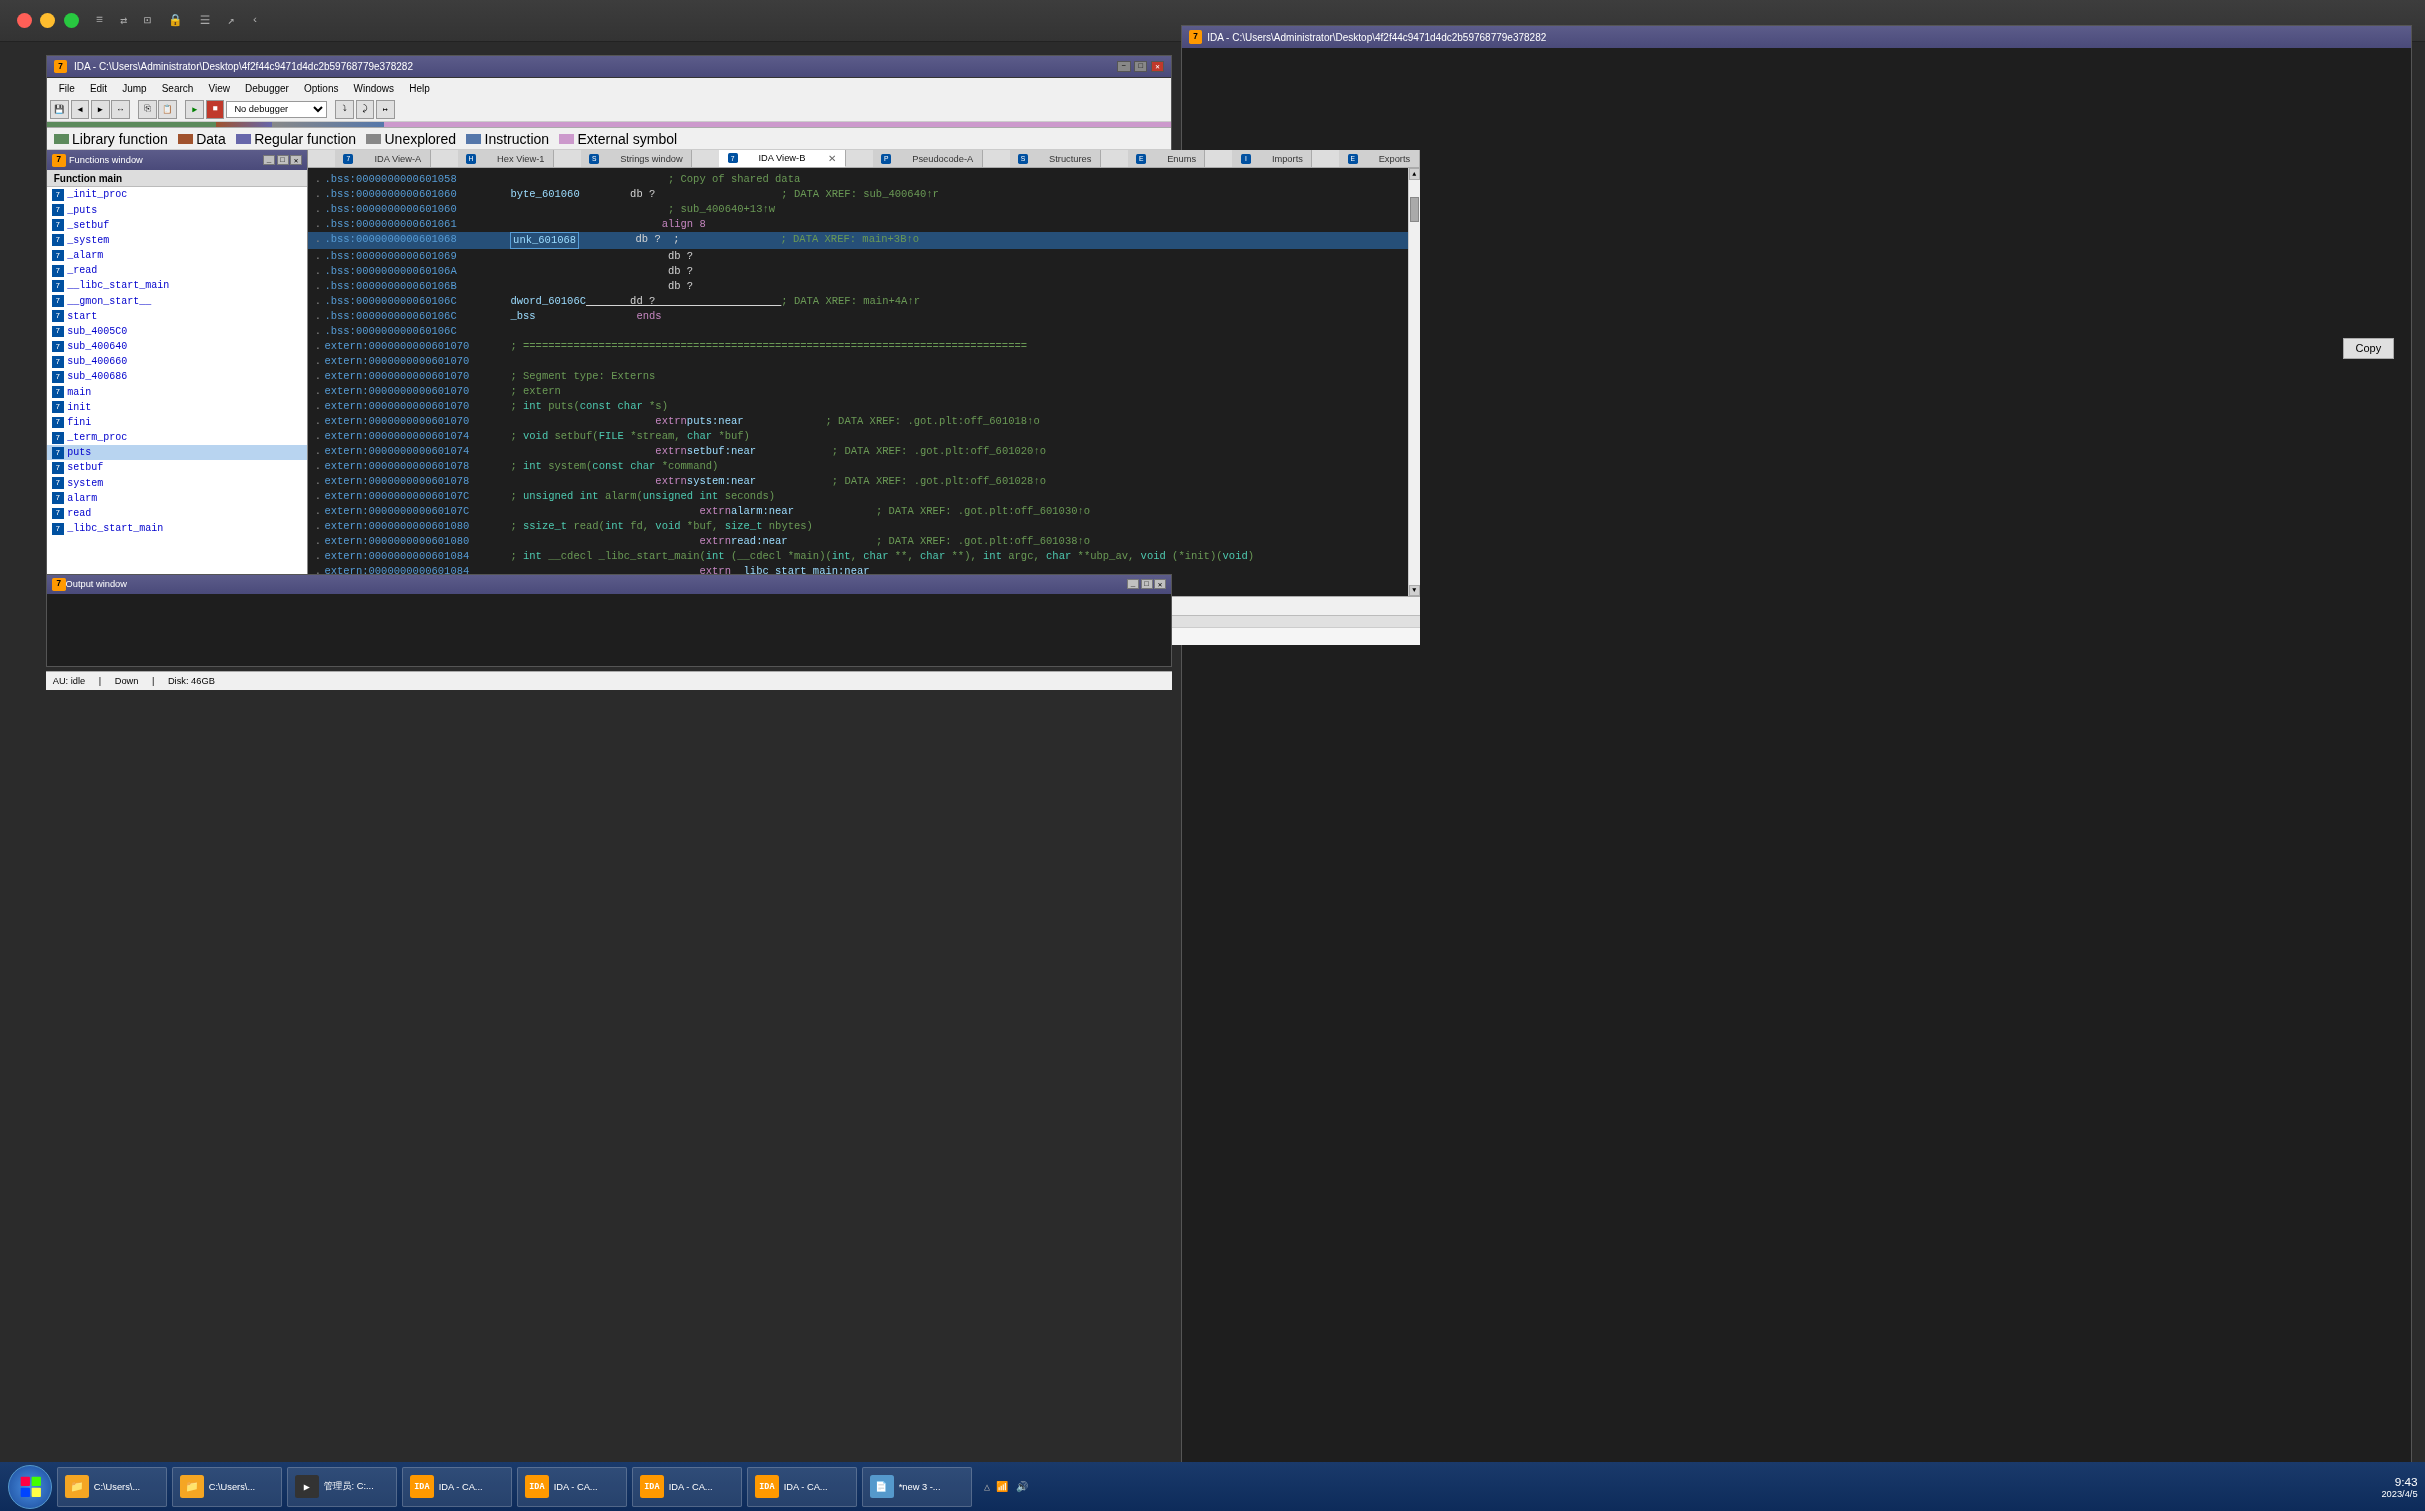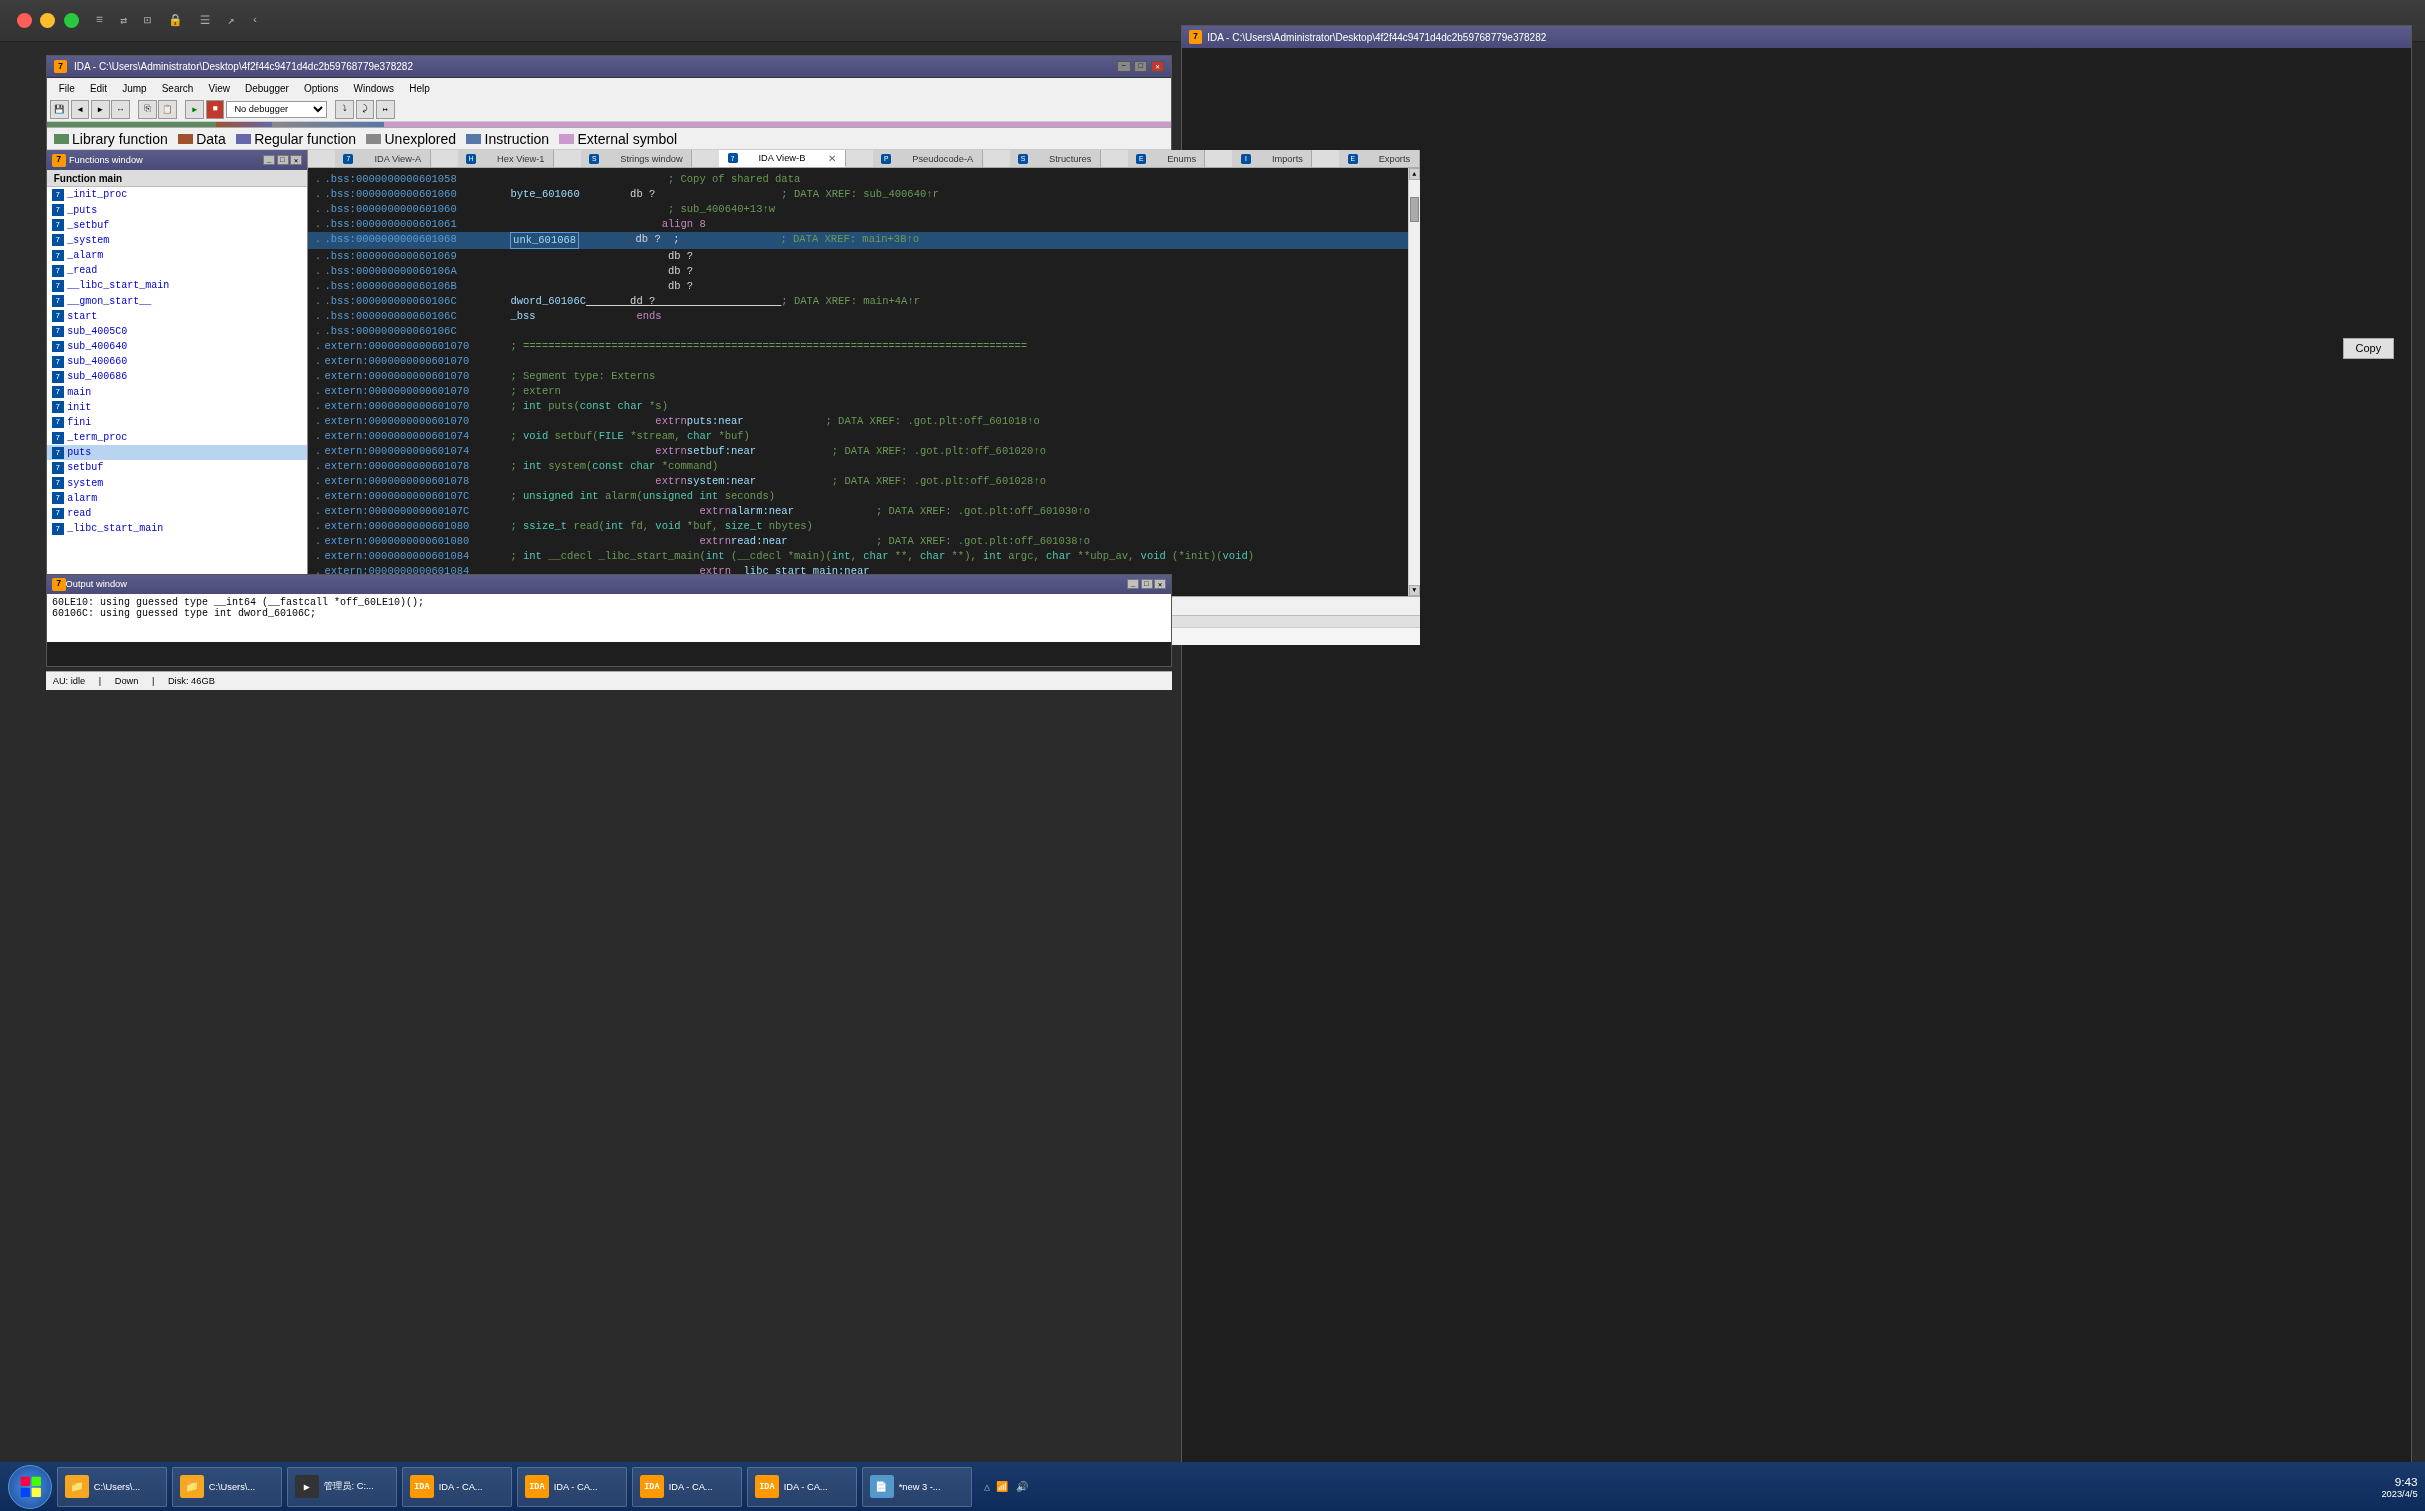--- a/index.html
+++ b/index.html
@@ -941,24 +941,20 @@
 <div class="output-window">
   <div class="output-titlebar">
     <div class="ida-icon">7</div>
     <span class="panel-title">Output window</span>
     <div class="panel-btns">
       <div class="mini-btn">_</div>
       <div class="mini-btn">□</div>
       <div class="mini-btn">✕</div>
     </div>
   </div>
-  <div class="output-content">
-    <div>60LE10: using guessed type __int64 (__fastcall *off_60LE10)();</div>
-    <div>60106C: using guessed type int dword_60106C;</div>
-  </div>
 </div>
 
 <div class="bottom-status">
   <span>AU: idle</span>
   <span style="margin:0 13.5px;">|</span>
   <span>Down</span>
   <span style="margin:0 13.5px;">|</span>
   <span>Disk: 46GB</span>
 </div>
 

